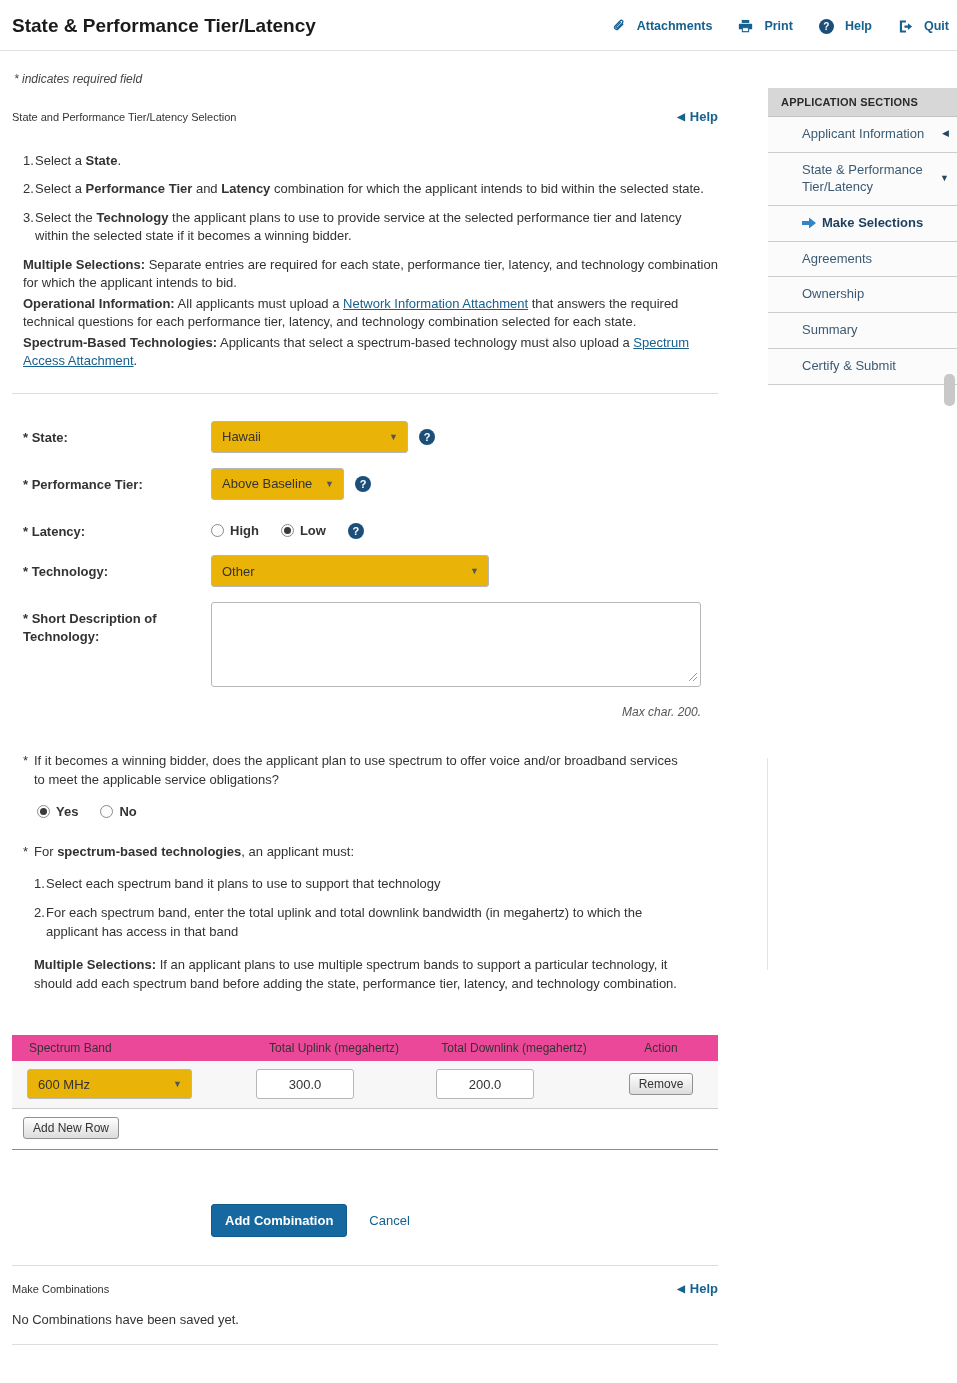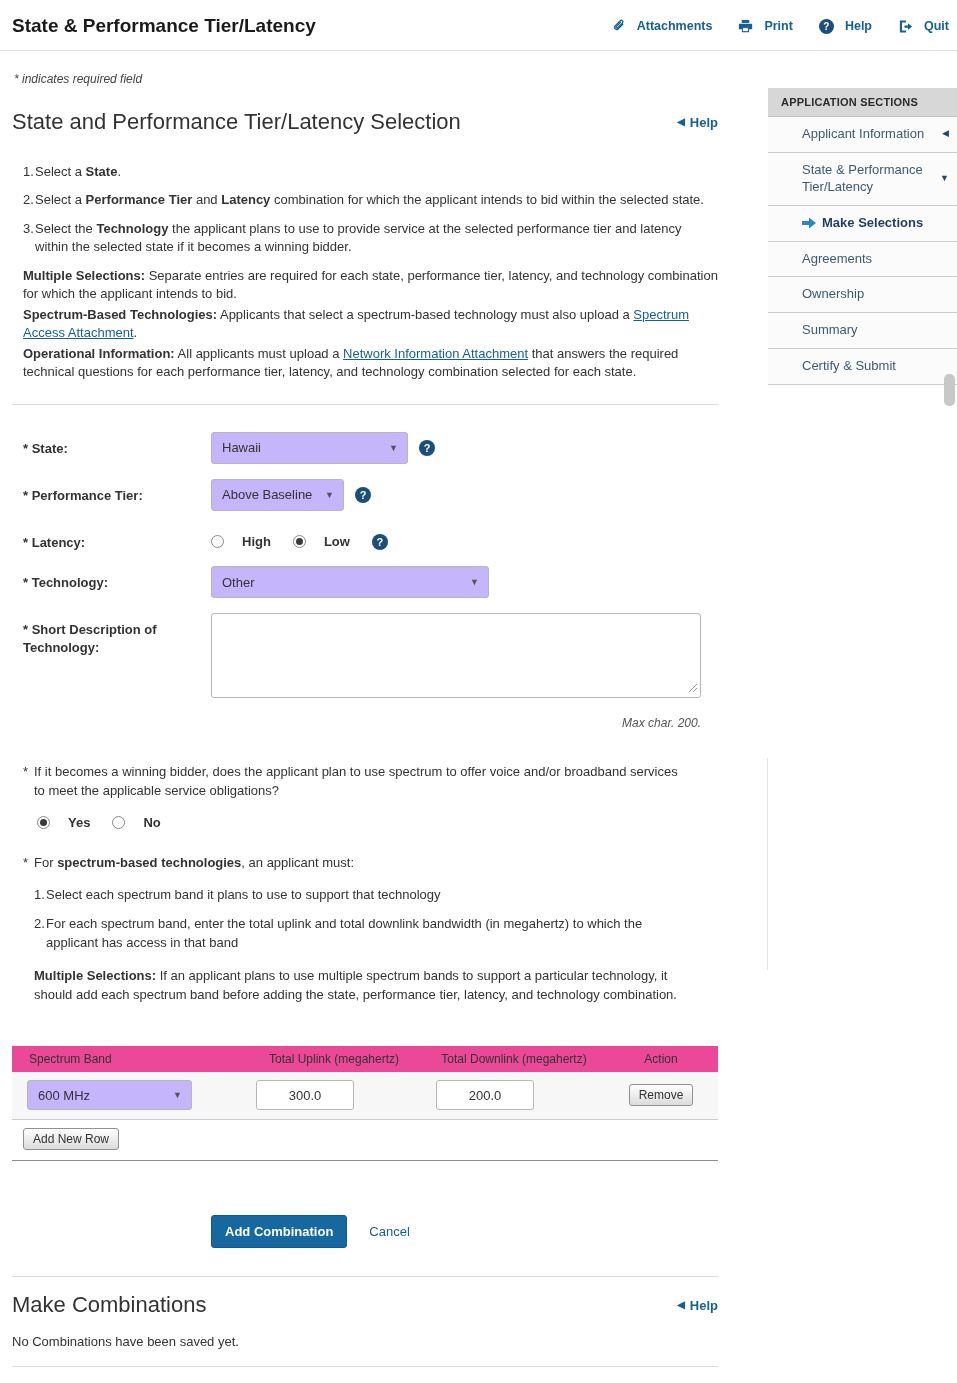--- a/index.html
+++ b/index.html
@@ -18,50 +18,50 @@
   .tool { display: flex; align-items: center; gap: 11px; color: #16618f; font-weight: bold; font-size: 12.5px; cursor: pointer; text-decoration: none; }
   .qicon {
     width: 16px; height: 16px; border-radius: 50%; background: #1b4e79; color: #fff;
     font-size: 11px; font-weight: bold; display: inline-flex; align-items: center; justify-content: center; flex: none;
   }
   .qicon.small { width: 15px; height: 15px; font-size: 10px; }
   
   .main { width: 706px; margin-left: 12px; }
   .required-note { font-style: italic; font-size: 12px; color: #444; margin: 21px 0 0 2px; }
   .section-head { display: flex; justify-content: space-between; align-items: center; margin-top: 23px; }
-  .section-title { font-size: 22px; font-weight: normal; color: #333; }
+  .section-title { font-size: 11px; font-weight: normal; color: #333; }
   .help-link { display: flex; align-items: center; gap: 5px; color: #16618f; font-size: 13px; font-weight: bold; text-decoration: none; cursor: pointer; }
   .tri { font-size: 10px; line-height: 1; }
   
   .steps { margin-top: 28px; }
   .step { display: flex; margin: 0 0 10px 11px; line-height: 1.42; }
   .step-num { width: 12px; flex: none; }
   .step-text { flex: 1; }
   .para { margin: 2px 0 0 11px; line-height: 1.42; }
   .para a, .cancel-link { color: #16618f; text-decoration: underline; cursor: pointer; }
   .divider { border: none; border-top: 1px solid #ddd; width: 706px; margin: 0; }
   .div-top { margin-top: 22px; }
   
   .form-area { margin-top: 27px; }
   .form-row { display: flex; align-items: flex-start; margin: 0 0 15px 11px; }
   .form-label { width: 188px; flex: none; font-weight: bold; line-height: 1.35; padding-top: 8px; }
   .form-field { display: flex; align-items: center; }
   .select-box {
-    height: 32px; border: 1px solid #b7b7b7; border-radius: 3px; background: #c4b5fd;
+    height: 32px; border: 1px solid #b7b7b7; border-radius: 3px; background: #eab308;
     display: flex; align-items: center; justify-content: space-between;
     padding: 0 9px 0 10px; color: #333; cursor: pointer;
   }
   .caret { font-size: 9px; color: #555; margin-left: 8px; }
   .sel-state { width: 197px; }
   .sel-tier { width: 133px; }
   .sel-tech { width: 278px; }
   .sel-band { width: 165px; height: 30px; margin-left: 15px; }
   .qgap { margin-left: 11px; }
   .radio-row { display: flex; align-items: center; padding-top: 8px; }
-  .radio-opt { display: inline-flex; align-items: center; gap: 18px; margin-right: 22px; font-weight: bold; cursor: pointer; }
+  .radio-opt { display: inline-flex; align-items: center; gap: 6px; margin-right: 22px; font-weight: bold; cursor: pointer; }
   .radio { width: 13px; height: 13px; border: 1px solid #8a8a8a; border-radius: 50%; background: #fdfdfd; position: relative; flex: none; }
   .radio.checked::after { content: ""; position: absolute; left: 2px; top: 2px; width: 7px; height: 7px; border-radius: 50%; background: #3a3a3a; }
   .ta-wrap { position: relative; width: 490px; }
   .textarea { width: 490px; height: 85px; border: 1px solid #b7b7b7; border-radius: 3px; background: #fff; resize: none;
     font-family: "Liberation Sans", sans-serif; font-size: 13px; padding: 6px 8px; color: #333; }
   .grip { position: absolute; right: 3px; bottom: 5px; }
   .max-note { width: 490px; text-align: right; font-style: italic; font-size: 12px; color: #555; margin: 5px 0 0 199px; }
   
   .q-block { display: flex; margin: 33px 0 0 11px; line-height: 1.45; }
   .q-star { width: 11px; flex: none; }
@@ -169,23 +169,23 @@
       <span class="step-text"><span>Select a </span><b>Performance Tier</b><span> and </span><b>Latency</b><span> combination for which the applicant intends to bid within the selected state.</span></span>
     </div>
     <div class="step">
       <span class="step-num">3.</span>
       <span class="step-text"><span>Select the </span><b>Technology</b><span> the applicant plans to use to provide service at the selected performance tier and latency within the selected state if it becomes a winning bidder.</span></span>
     </div>
   </div>
 
   <p class="para"><b>Multiple Selections:</b><span> Separate entries are required for each state, performance tier, latency, and technology combination for which the applicant intends to bid.</span></p>
 
+  <p class="para"><b>Operational Information:</b><span> All applicants must upload a </span><a>Network Information Attachment</a><span> that answers the required technical questions for each performance tier, latency, and technology combination selected for each state.</span></p>
+
   <p class="para"><b>Spectrum-Based Technologies:</b><span> Applicants that select a spectrum-based technology must also upload a </span><a>Spectrum Access Attachment</a><span>.</span></p>
-
-  <p class="para"><b>Operational Information:</b><span> All applicants must upload a </span><a>Network Information Attachment</a><span> that answers the required technical questions for each performance tier, latency, and technology combination selected for each state.</span></p>
 
   <hr class="divider div-top">
 
   <div class="form-area">
 
     <div class="form-row">
       <div class="form-label"><span>*</span> <span>State:</span></div>
       <div class="form-field">
         <div class="select-box sel-state">
           <span>Hawaii</span>

